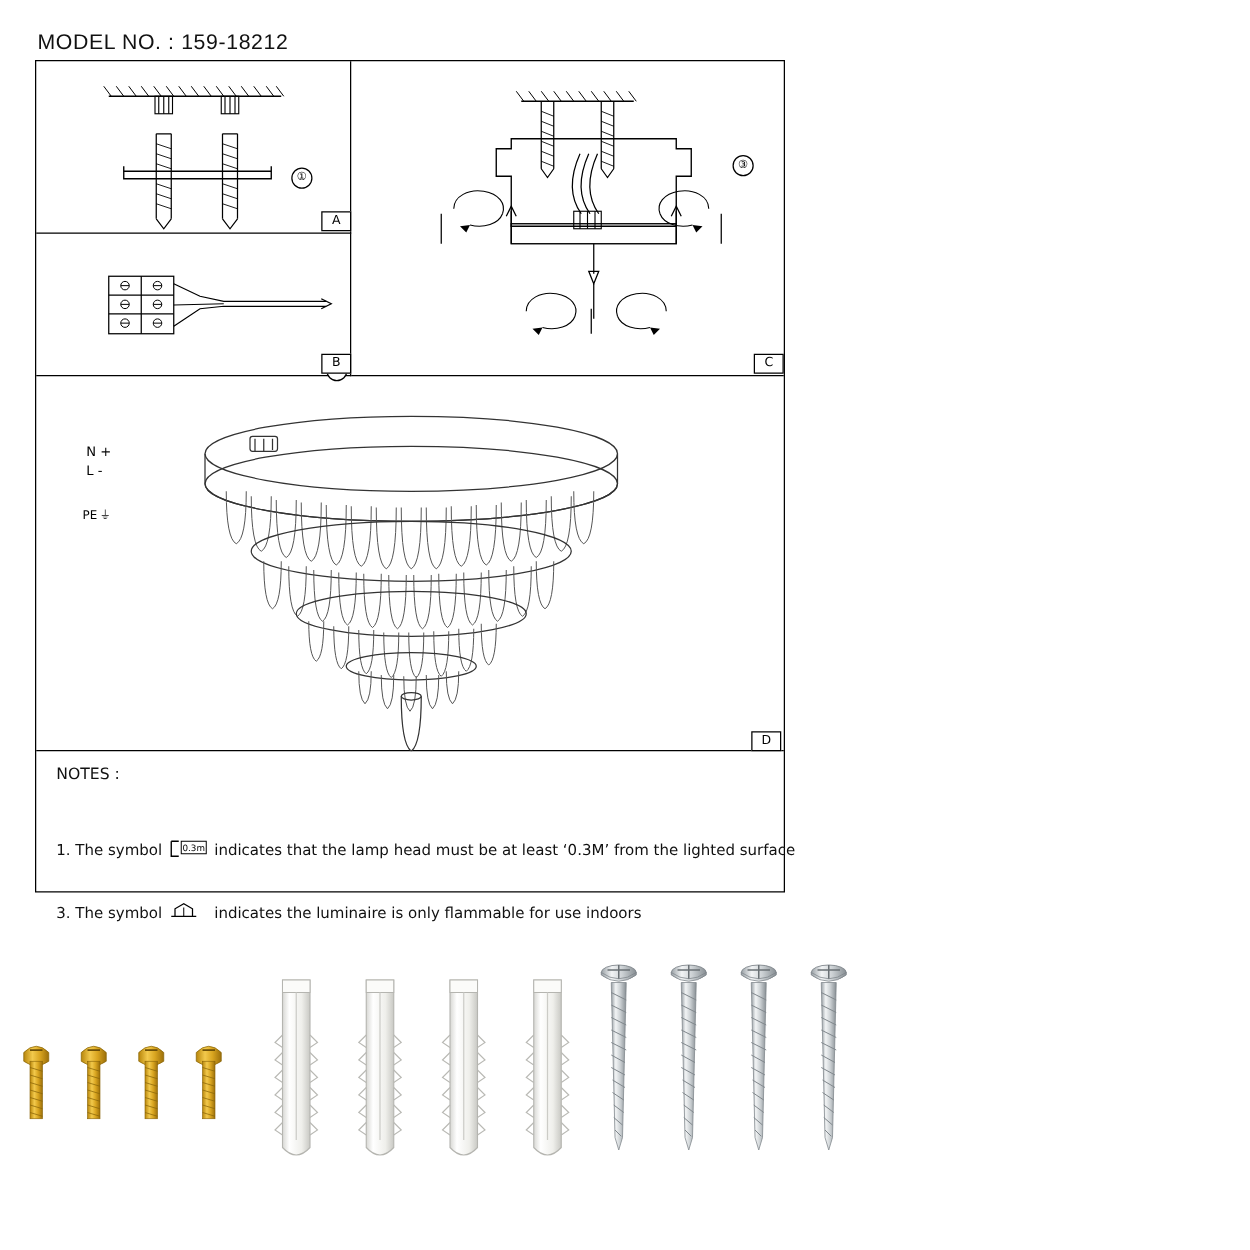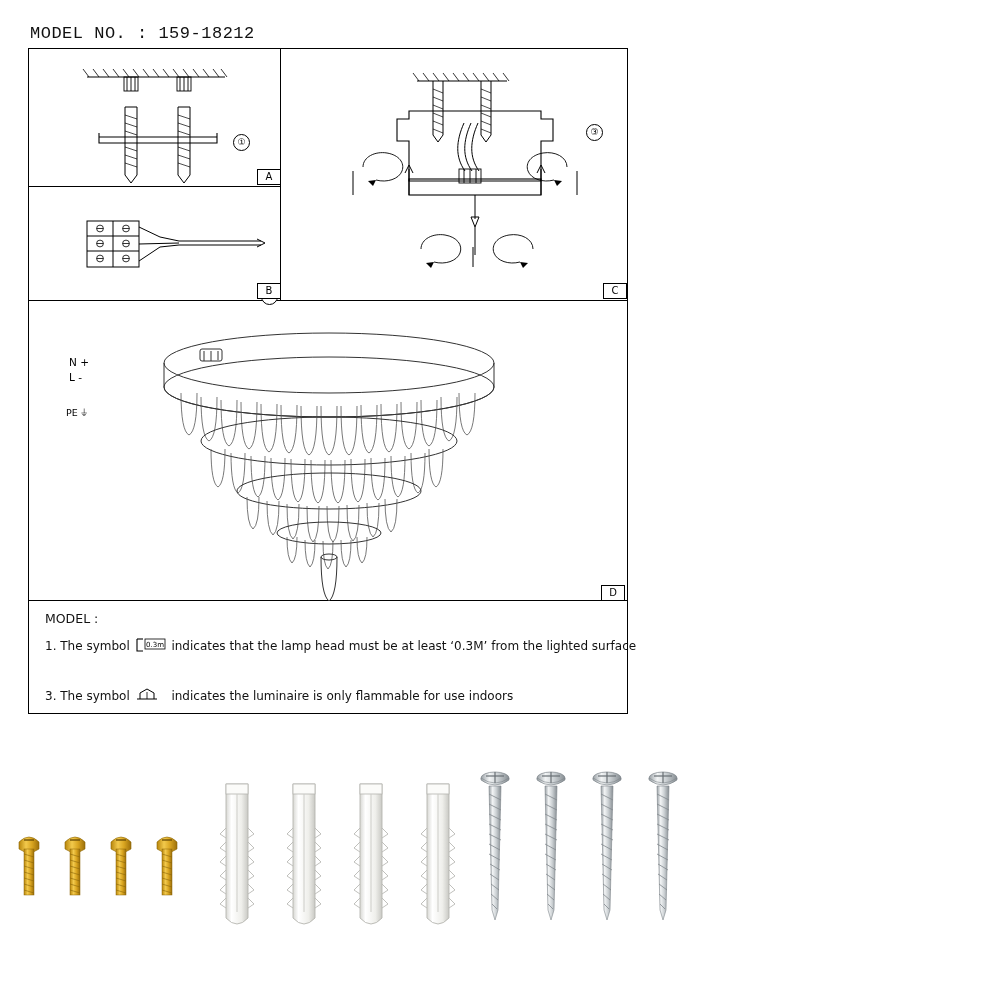--- a/index.html
+++ b/index.html
@@ -14,21 +14,21 @@
     color: #1a1a1a;
     position: relative;
     overflow: hidden;
   }
 
   
   #model-title {
     position: absolute;
     left: 30px;
     top: 24px;
-    font-family: Liberation Mono, monospace;
+    font-family: Liberation Sans, sans-serif;
     font-size: 17px;
     letter-spacing: 0.5px;
     color: #111;
     white-space: pre;
   }
 
   
   #sheet {
     position: absolute;
     left: 28px;
@@ -96,20 +96,21 @@
     top: 10px;
     font-size: 12.5px;
     color: #111;
   }
   .note-line {
     position: absolute;
     left: 16px;
     font-size: 12px;
     color: #111;
     white-space: nowrap;
+    margin-top: 34px;
   }
   .note-pre { display: inline; }
   .note-post { display: inline; }
   .note-symbol {
     display: inline-block;
     width: 34px;
     height: 17px;
     vertical-align: -4px;
     position: relative;
   }
@@ -428,21 +429,21 @@
 
       <g stroke="#333" stroke-width="1" fill="none">
         <path d="M292 256 q0 38 8 44 q8 -6 8 -44"></path>
         <ellipse cx="300" cy="256" rx="8" ry="3"></ellipse>
       </g>
     </svg>
     <div class="tag" style="left:572px;top:284px;">D</div>
   </div>
 
   <div id="notes">
-    <div class="notes-head">MODEL :</div>
+    <div class="notes-head">NOTES :</div>
 
     <div class="note-line" style="top:36px;">
       <span class="note-pre">1.</span>
       <span class="note-pre">The symbol</span>
       <span class="note-symbol">
         <svg width="34" height="17" viewBox="0 0 34 17">
           <path d="M3 2 L3 14 L9 14" stroke="#000" stroke-width="1.1" fill="none"></path>
           <path d="M3 2 L9 2" stroke="#000" stroke-width="1.1" fill="none"></path>
           <rect x="11" y="2" width="20" height="10" stroke="#000" stroke-width="0.8" fill="none"></rect>
           <text x="21" y="10" font-size="7" text-anchor="middle" font-family="DejaVu Sans, sans-serif">0.3m</text>

